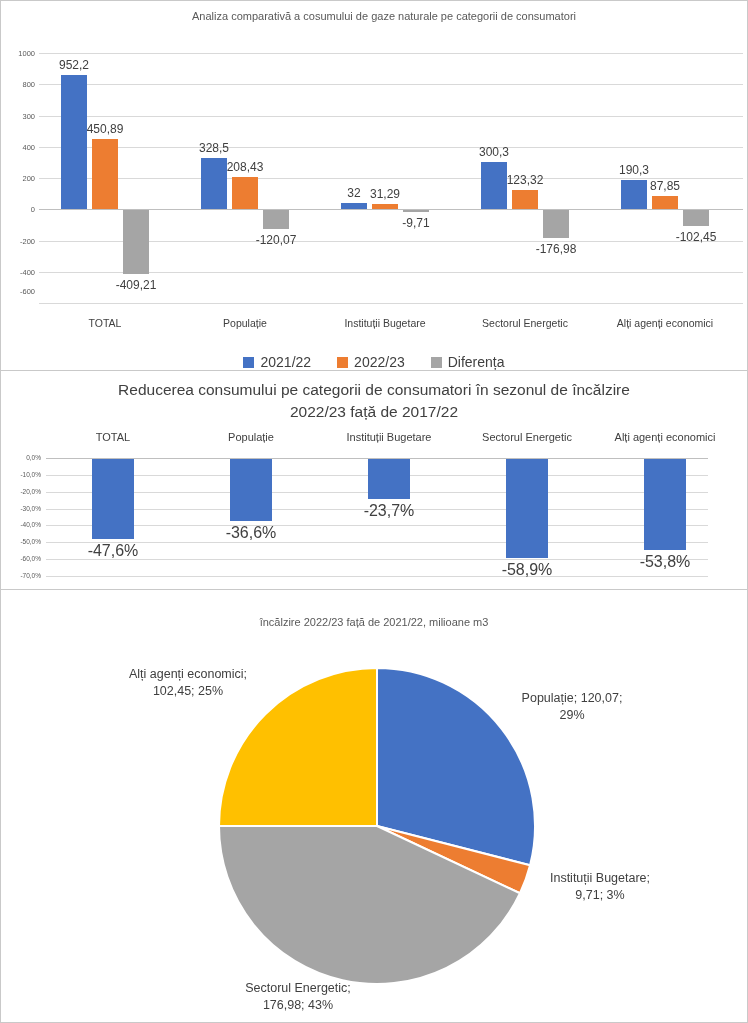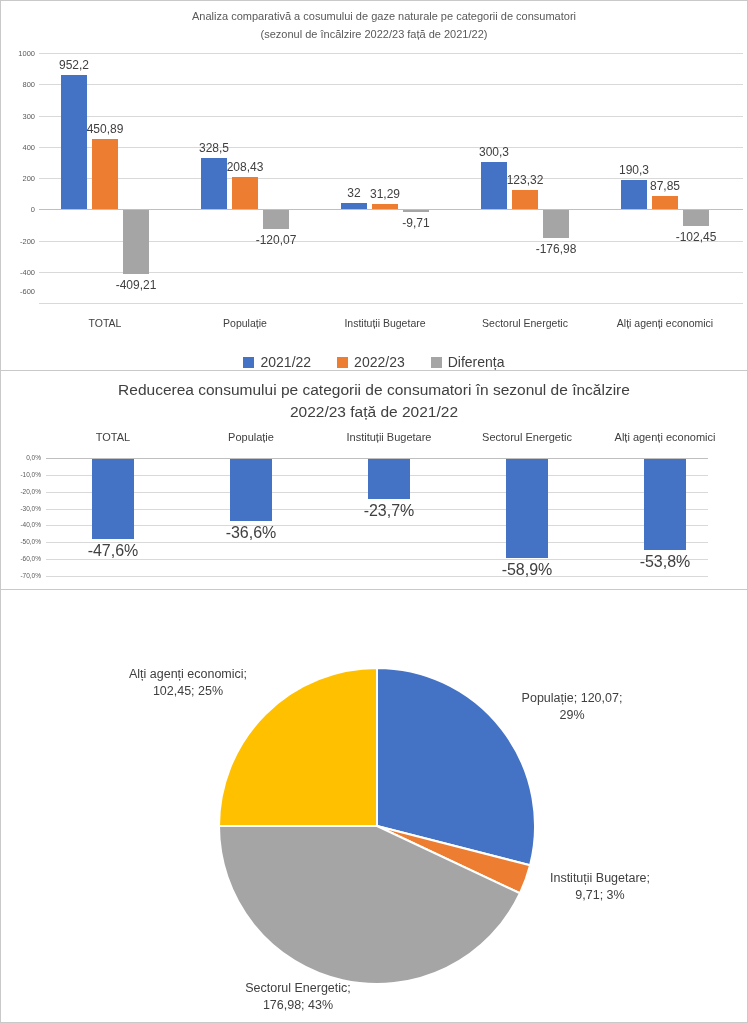--- a/index.html
+++ b/index.html
@@ -45,21 +45,20 @@
   .pie-label { position:absolute; text-align:center; font-size:12.5px;
                line-height:17px; color:#404040; }
 </style>
 </head>
 <body>
 
 <div class="page">
 
   <section class="panel" id="panel1">
     <div class="title-sm" style="top:9px;padding-left:20px;">Analiza comparativă a cosumului de gaze naturale pe categorii de consumatori</div>
-    <div class="title-sm" style="top:27px;">(sezonul de încălzire 2022/23 față de 2021/22)</div>
     <div class="plot" id="plot1" style="left:38px; top:52px; width:704px; height:250px;">
         <div class="gridline" style="top: 0px;"></div>
         <div class="gridline" style="top: 31.25px;"></div>
         <div class="gridline" style="top: 62.5px;"></div>
         <div class="gridline" style="top: 93.75px;"></div>
         <div class="gridline" style="top: 125px;"></div>
         <div class="gridline zero" style="top: 156.25px;"></div>
         <div class="gridline" style="top: 187.5px;"></div>
         <div class="gridline" style="top: 218.75px;"></div>
         <div class="gridline" style="top: 250px;"></div>
@@ -119,21 +118,21 @@
       <div class="tick1" style="top: 286px;">-600</div>
       <div class="cat1" style="left: 34px;">TOTAL</div>
       <div class="cat1" style="left: 174px;">Populație</div>
       <div class="cat1" style="left: 314px;">Instituții Bugetare</div>
       <div class="cat1" style="left: 454px;">Sectorul Energetic</div>
       <div class="cat1" style="left: 594px;">Alți agenți economici</div>
     </section>
 
   <section class="panel" id="panel2">
     <div class="title-lg" style="top:10px;">Reducerea consumului pe categorii de consumatori în sezonul de încălzire</div>
-    <div class="title-lg" style="top:32px;">2022/23 față de 2021/22</div>
+    <div class="title-lg" style="top:32px;">2022/23 față de 2017/22</div>
     <div class="plot" id="plot2" style="left:45px; top:87px; width:662px; height:118px;">
         <div class="gridline zero" style="top: 0px;"></div>
         <div class="gridline" style="top: 16.8571px;"></div>
         <div class="gridline" style="top: 33.7143px;"></div>
         <div class="gridline" style="top: 50.5714px;"></div>
         <div class="gridline" style="top: 67.4286px;"></div>
         <div class="gridline" style="top: 84.2857px;"></div>
         <div class="gridline" style="top: 101.143px;"></div>
         <div class="gridline" style="top: 118px;"></div>
         <div class="bar" style="left: 46px; width: 42px; top: 1px; height: 80.24px; background: rgb(68, 114, 196);"></div>
@@ -156,20 +155,21 @@
       <div class="tick2" style="top: 184.143px;">-60,0%</div>
       <div class="tick2" style="top: 201px;">-70,0%</div>
       <div class="cat2" style="left: 42px;">TOTAL</div>
       <div class="cat2" style="left: 180px;">Populație</div>
       <div class="cat2" style="left: 318px;">Instituții Bugetare</div>
       <div class="cat2" style="left: 456px;">Sectorul Energetic</div>
       <div class="cat2" style="left: 594px;">Alți agenți economici</div>
     </section>
 
   <section class="panel" id="panel3">
+    <div class="title-sm" style="top:26px;">încălzire 2022/23 față de 2021/22, milioane m3</div>
     <svg class="pie-svg" id="pie-svg" width="320" height="320" viewBox="0 0 320 320">
         <path d="M160,160 L160.00,2.00 A158,158 0 0 1 313.04,199.29 Z" fill="#4472C4" stroke="#FFFFFF" stroke-width="2" stroke-linejoin="round"></path>
         <path d="M160,160 L313.04,199.29 A158,158 0 0 1 302.96,227.27 Z" fill="#ED7D31" stroke="#FFFFFF" stroke-width="2" stroke-linejoin="round"></path>
         <path d="M160,160 L302.96,227.27 A158,158 0 0 1 2.00,160.00 Z" fill="#A5A5A5" stroke="#FFFFFF" stroke-width="2" stroke-linejoin="round"></path>
         <path d="M160,160 L2.00,160.00 A158,158 0 0 1 160.00,2.00 Z" fill="#FFC000" stroke="#FFFFFF" stroke-width="2" stroke-linejoin="round"></path>
       </svg>
   <div class="pie-label" style="left: 491px; top: 100px; width: 160px;">
         <div>Populație; 120,07;</div>
         <div>29%</div>
       </div>

